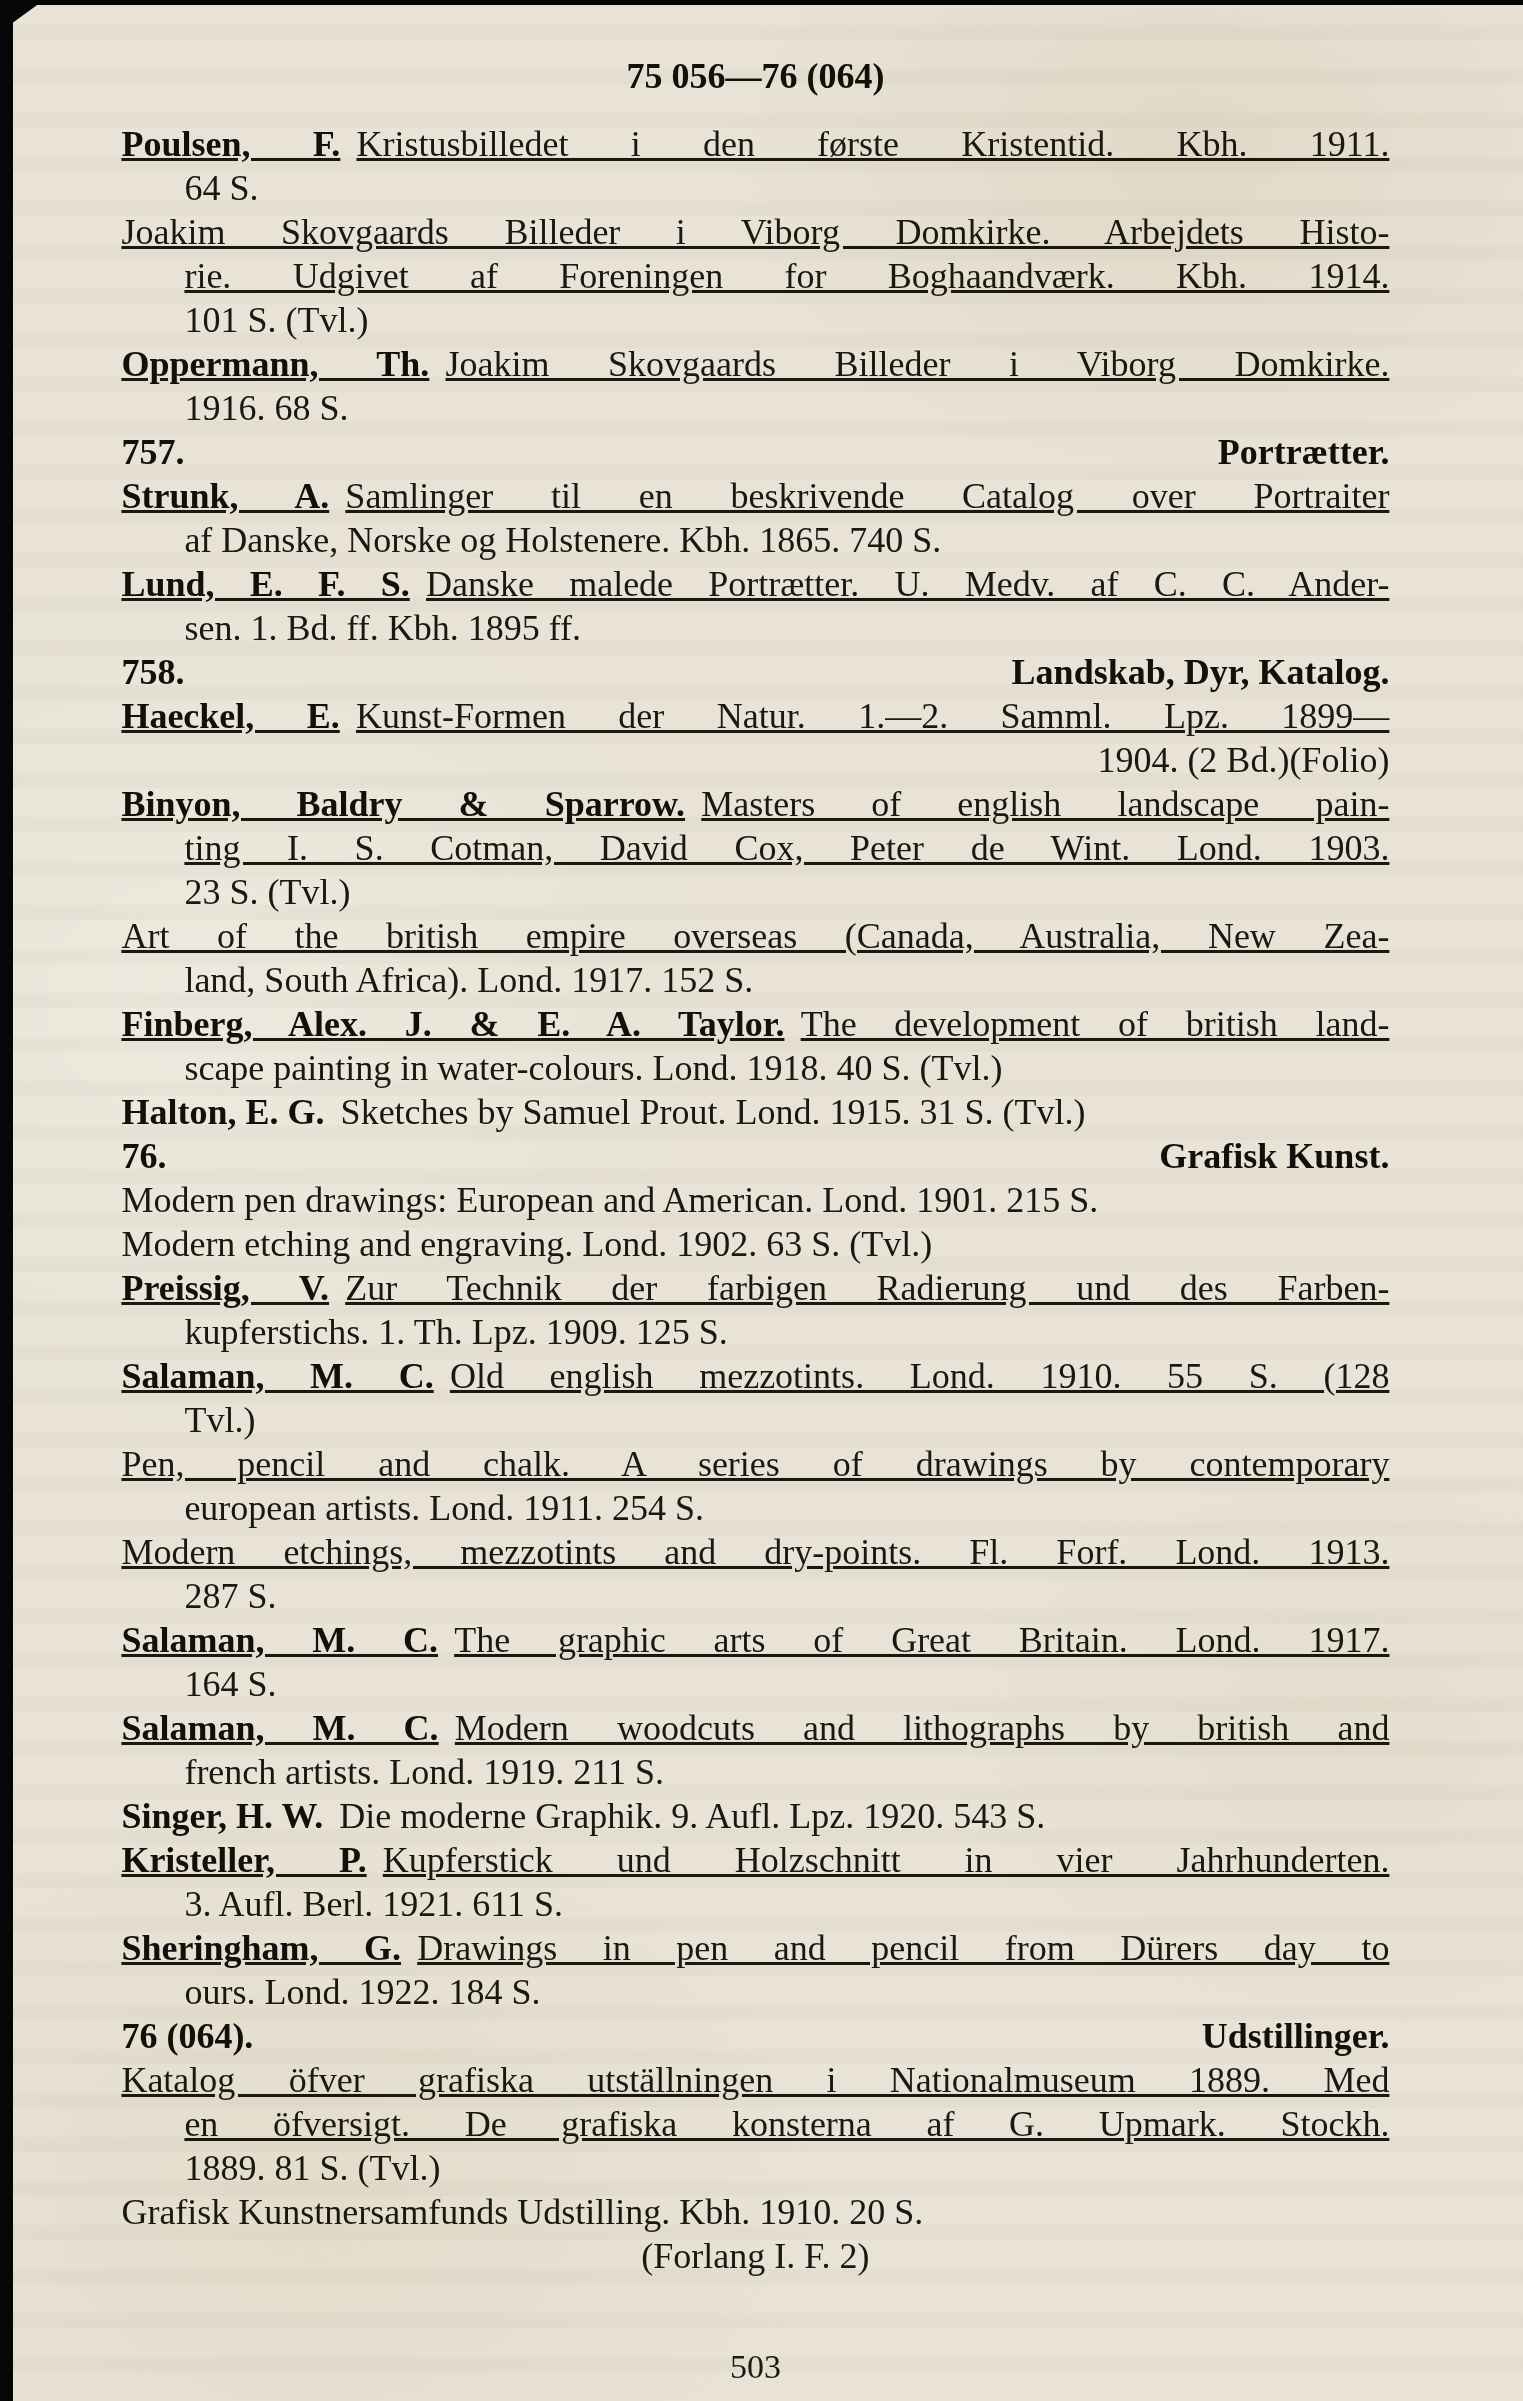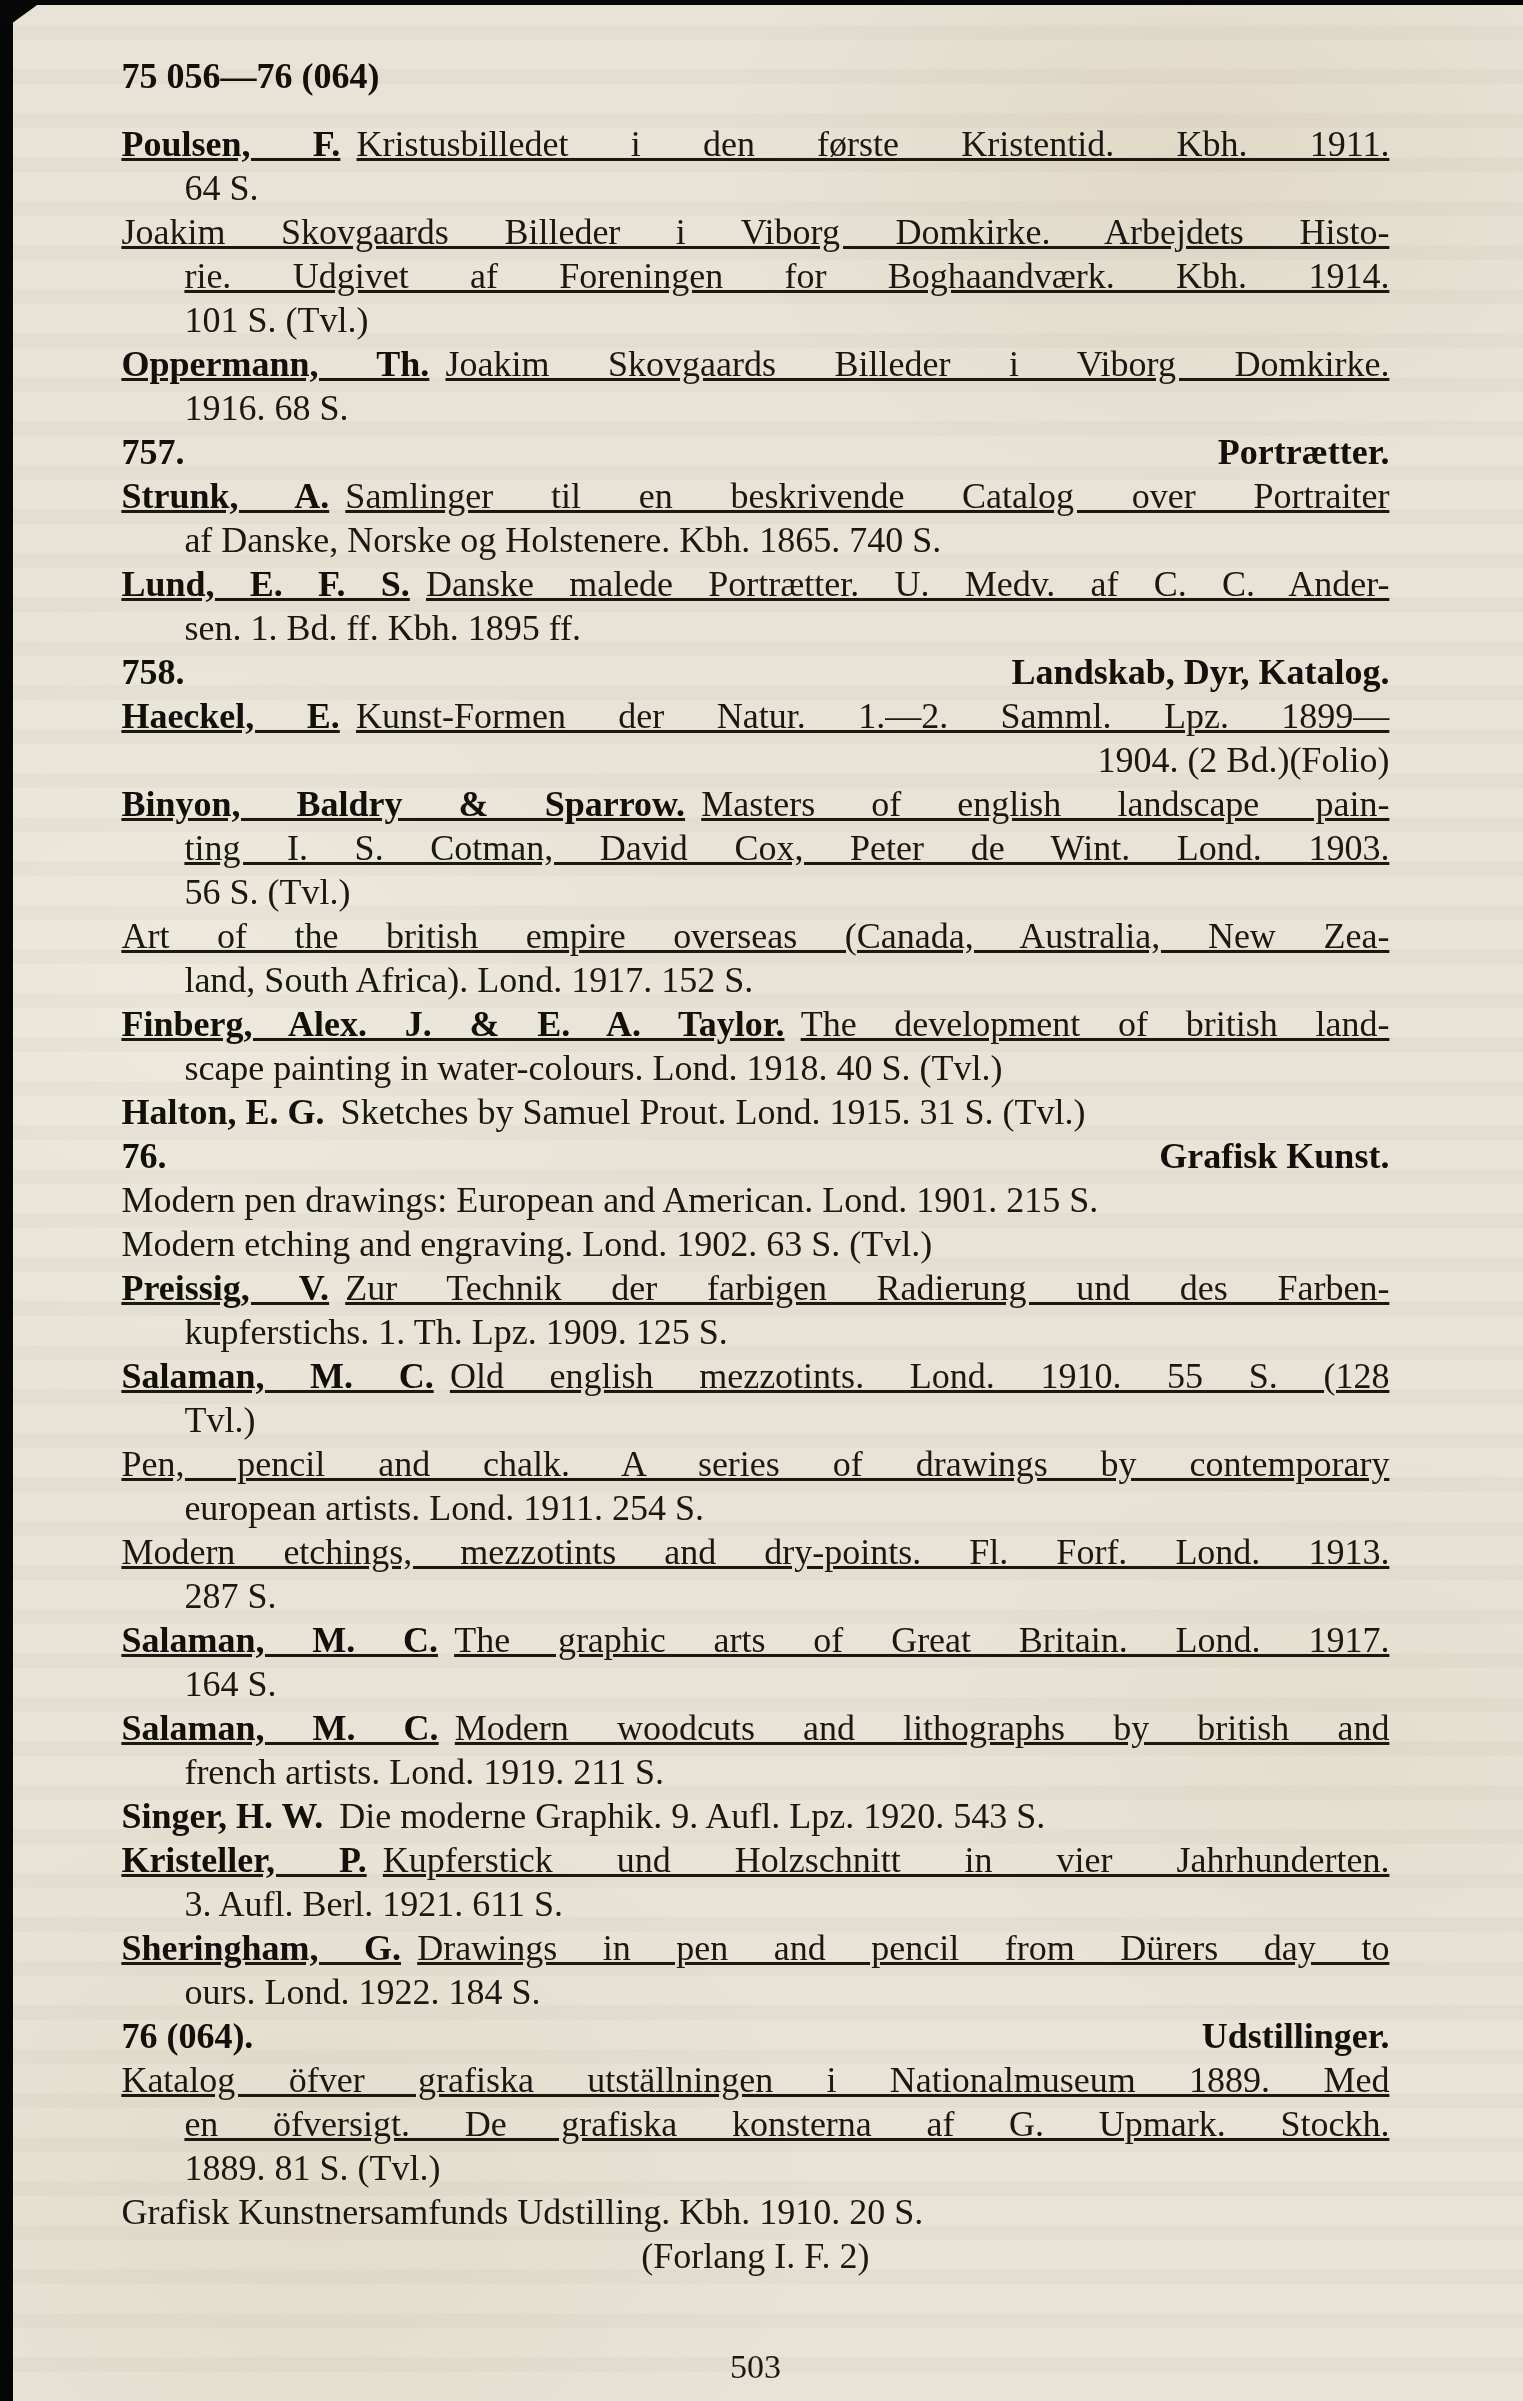--- a/index.html
+++ b/index.html
@@ -31,21 +31,21 @@
   .corner {
     position: absolute; left: 0; top: 0; width: 44px; height: 32px;
     background: #070707; z-index: 3;
     clip-path: polygon(0 0, 100% 0, 0 100%);
   }
   .textblock {
     position: absolute; left: 108px; top: 49px; width: 1268px;
     font-size: 36px; line-height: 44px; color: #1b1711;
   }
   .header-line {
-    text-align: left; font-weight: bold; color: #13100b;
+    text-align: center; font-weight: bold; color: #13100b;
     margin-bottom: 24px;
   }
   .entry { margin: 0; }
   .line { min-height: 44px; }
   .just { text-align: justify; text-align-last: justify; text-decoration: underline; }
   .cont { padding-left: 63px; }
   .split { display: flex; justify-content: flex-end; }
   .rightline { text-align: center; }
   .author { font-weight: bold; color: #13100b; margin-right: 0.45em; text-align: center; }
   .section-row {
@@ -100,21 +100,21 @@
         <div class="entry">
           <div class="line first just"><span class="author">Haeckel, E.</span><span>Kunst-Formen der Natur. 1.—2. Samml. Lpz. 1899—</span></div>
           <div class="line cont split">
             <span>1904. (2 Bd.)</span>
             <span>(Folio)</span>
           </div>
         </div>
         <div class="entry">
           <div class="line first just"><span class="author">Binyon, Baldry &amp; Sparrow.</span><span>Masters of english landscape pain-</span></div>
           <div class="line cont just"><span>ting I. S. Cotman, David Cox, Peter de Wint. Lond. 1903.</span></div>
-          <div class="line cont"><span>56 S. (Tvl.)</span></div>
+          <div class="line cont"><span>23 S. (Tvl.)</span></div>
         </div>
         <div class="entry">
           <div class="line first just"><span>Art of the british empire overseas (Canada, Australia, New Zea-</span></div>
           <div class="line cont"><span>land, South Africa). Lond. 1917. 152 S.</span></div>
         </div>
         <div class="entry">
           <div class="line first just"><span class="author">Finberg, Alex. J. &amp; E. A. Taylor.</span><span>The development of british land-</span></div>
           <div class="line cont"><span>scape painting in water-colours. Lond. 1918. 40 S. (Tvl.)</span></div>
         </div>
         <div class="entry">

